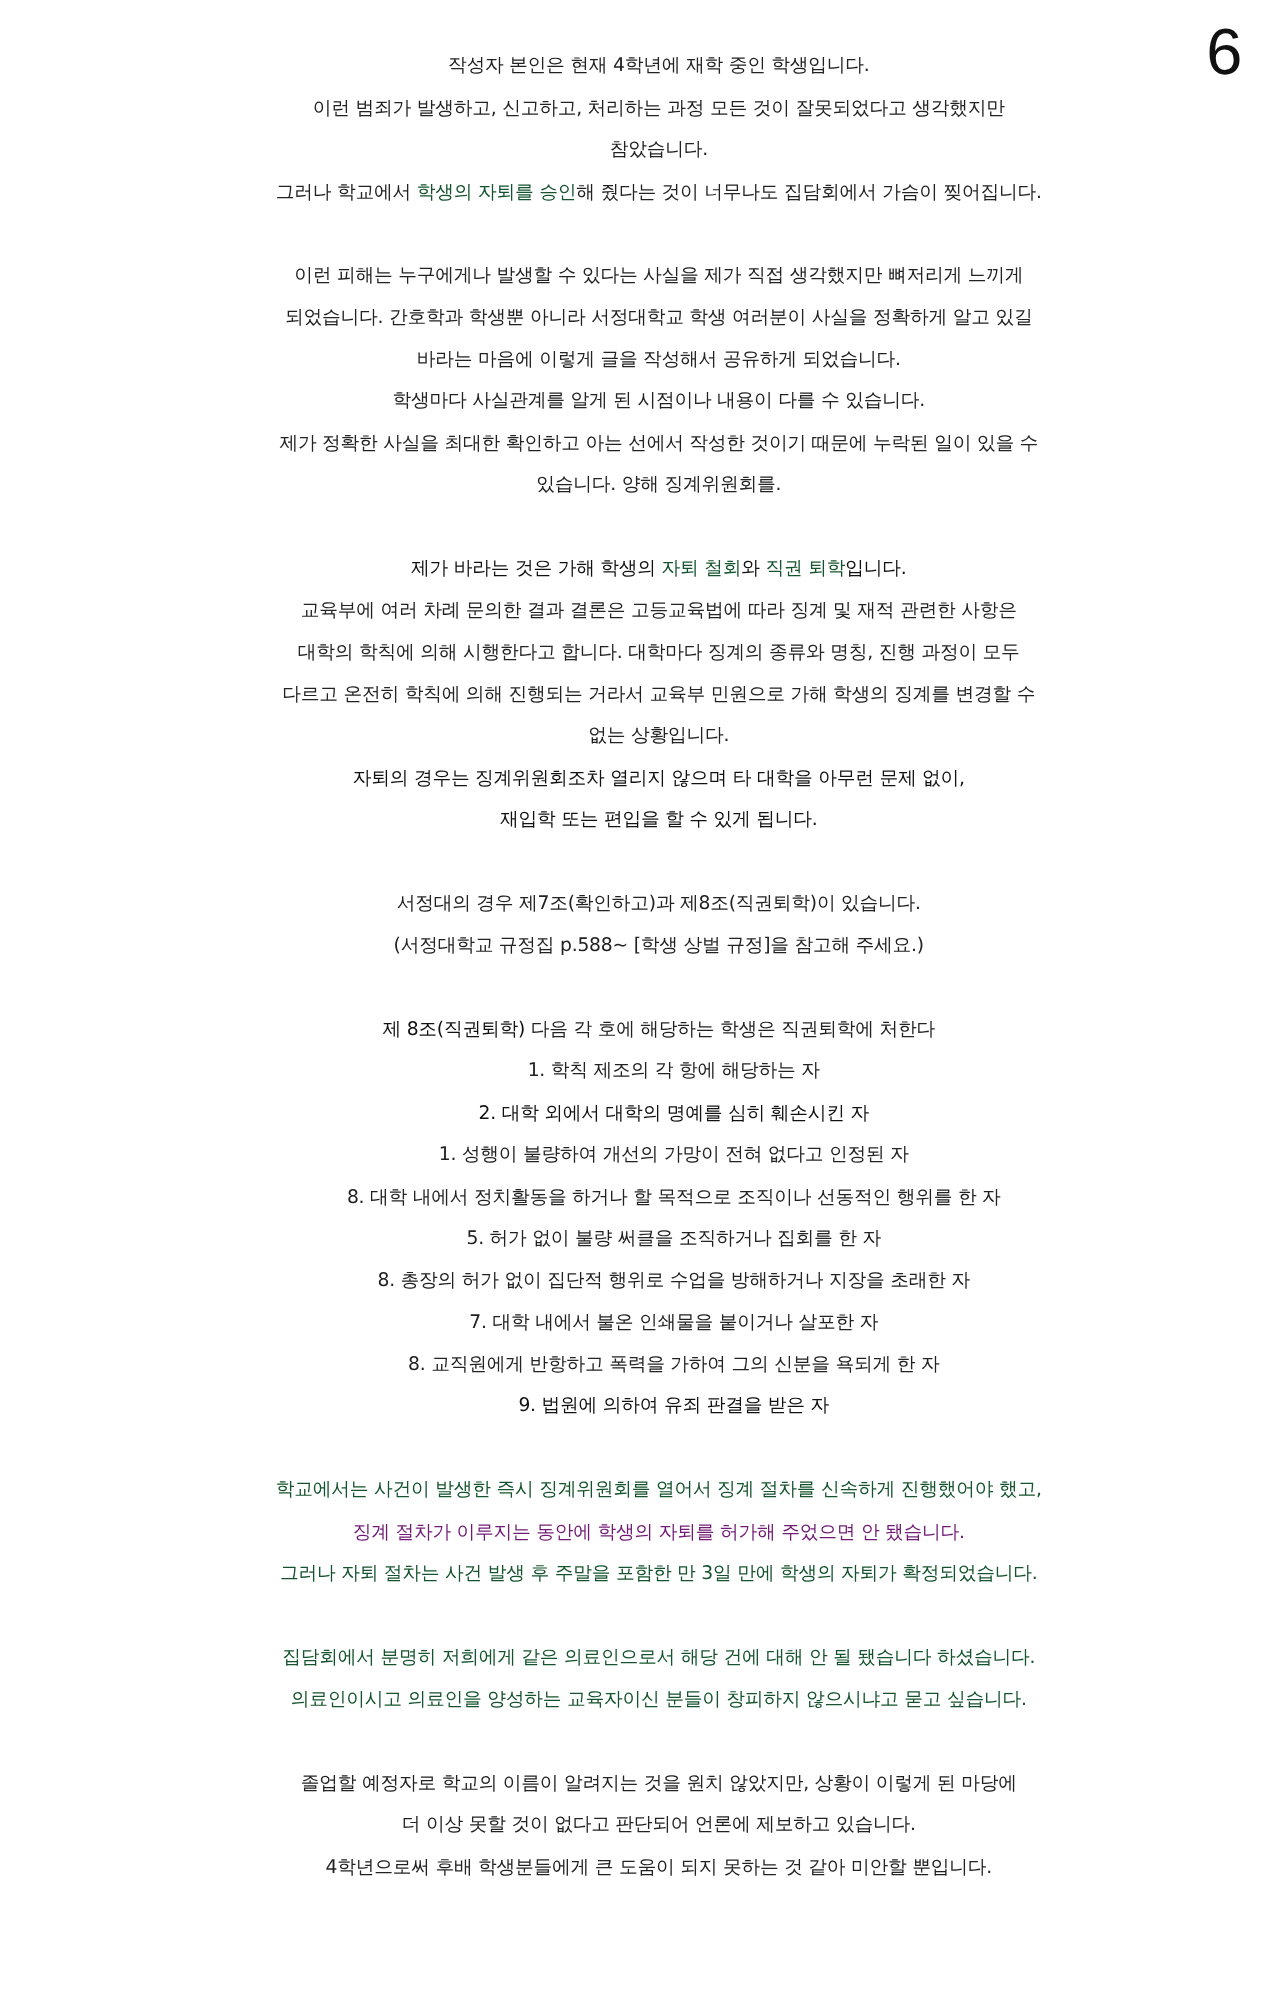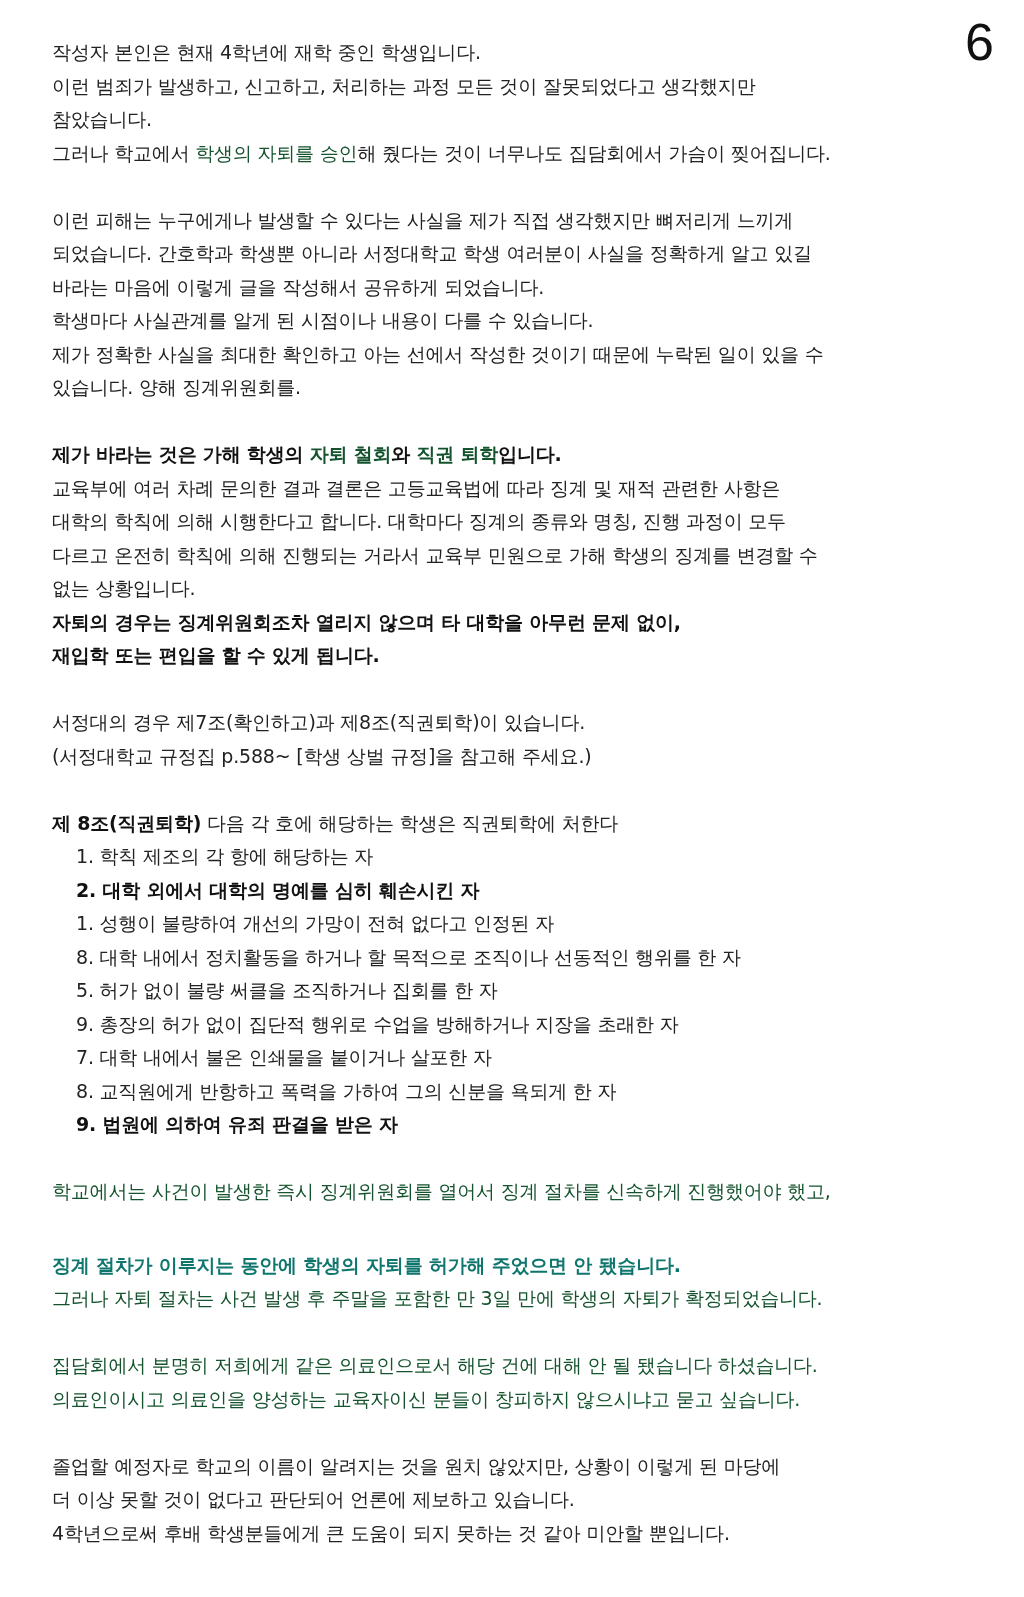--- a/index.html
+++ b/index.html
@@ -11,26 +11,26 @@
     .page-num {
       position: absolute; right: 30px; top: 12px;
       font-family: "Liberation Sans", sans-serif;
       font-size: 52px; color: #111; font-weight: normal;
     }
     .content {
       position: absolute; left: 52px; top: 36px; width: 950px;
     }
     .line {
       height: 33.5px; line-height: 33.5px;
-      font-size: 19px; white-space: nowrap; letter-spacing: -0.2px;
+      font-size: 15px; white-space: nowrap; letter-spacing: -0.2px; text-align: center;
     }
     .gap { height: 33.5px; }
     .red { color: #14532d; }
-    .b { font-weight: bold; color: #111; }
-    .b.red { color: #0f766e; margin-top: 40px; }
+    .b { font-weight: normal; color: #111; }
+    .b.red { color: #701a75; }
     .indent { padding-left: 24px; }
   </style>
 </head>
 <body>
 
 <div class="page-num">6</div>
 
 <div class="content">
 
   <div>
@@ -78,21 +78,21 @@
 
   <div>
     <div class="line">
       <span class="b">제 8조(직권퇴학)</span><span> 다음 각 호에 해당하는 학생은 직권퇴학에 처한다</span>
     </div>
     <div class="line indent">1. 학칙 제조의 각 항에 해당하는 자</div>
     <div class="line indent b">2. 대학 외에서 대학의 명예를 심히 훼손시킨 자</div>
     <div class="line indent">1. 성행이 불량하여 개선의 가망이 전혀 없다고 인정된 자</div>
     <div class="line indent">8. 대학 내에서 정치활동을 하거나 할 목적으로 조직이나 선동적인 행위를 한 자</div>
     <div class="line indent">5. 허가 없이 불량 써클을 조직하거나 집회를 한 자</div>
-    <div class="line indent">9. 총장의 허가 없이 집단적 행위로 수업을 방해하거나 지장을 초래한 자</div>
+    <div class="line indent">8. 총장의 허가 없이 집단적 행위로 수업을 방해하거나 지장을 초래한 자</div>
     <div class="line indent">7. 대학 내에서 불온 인쇄물을 붙이거나 살포한 자</div>
     <div class="line indent">8. 교직원에게 반항하고 폭력을 가하여 그의 신분을 욕되게 한 자</div>
     <div class="line indent b">9. 법원에 의하여 유죄 판결을 받은 자</div>
   </div>
 
   <div class="gap"></div>
 
   <div>
     <div class="line red">학교에서는 사건이 발생한 즉시 징계위원회를 열어서 징계 절차를 신속하게 진행했어야 했고,</div>
     <div class="line red b">징계 절차가 이루지는 동안에 학생의 자퇴를 허가해 주었으면 안 됐습니다.</div>

